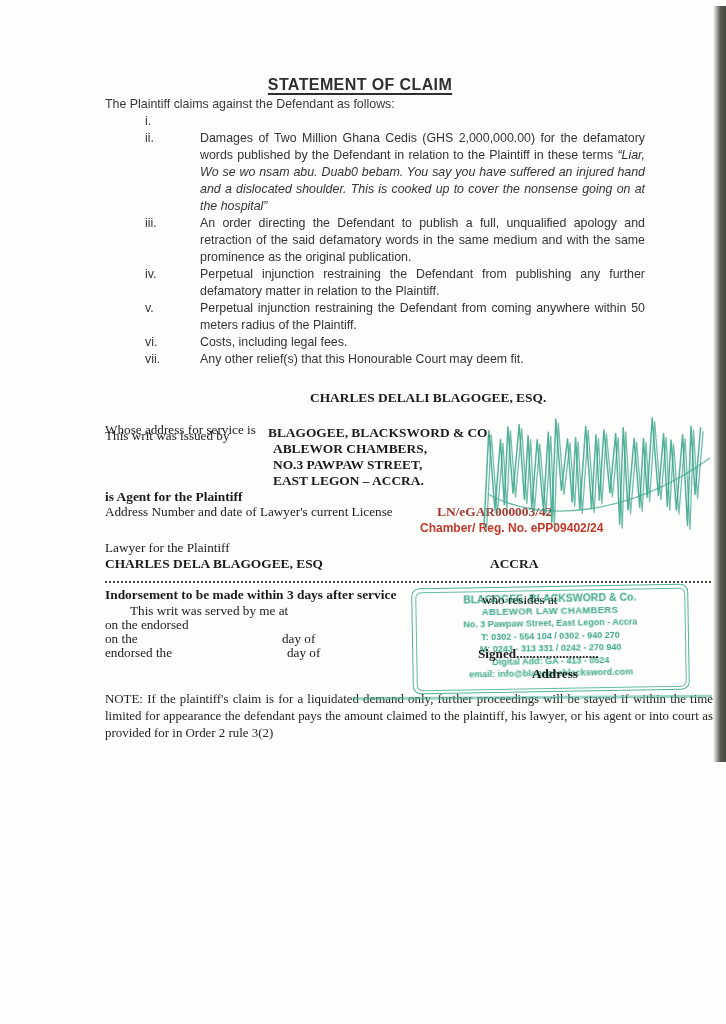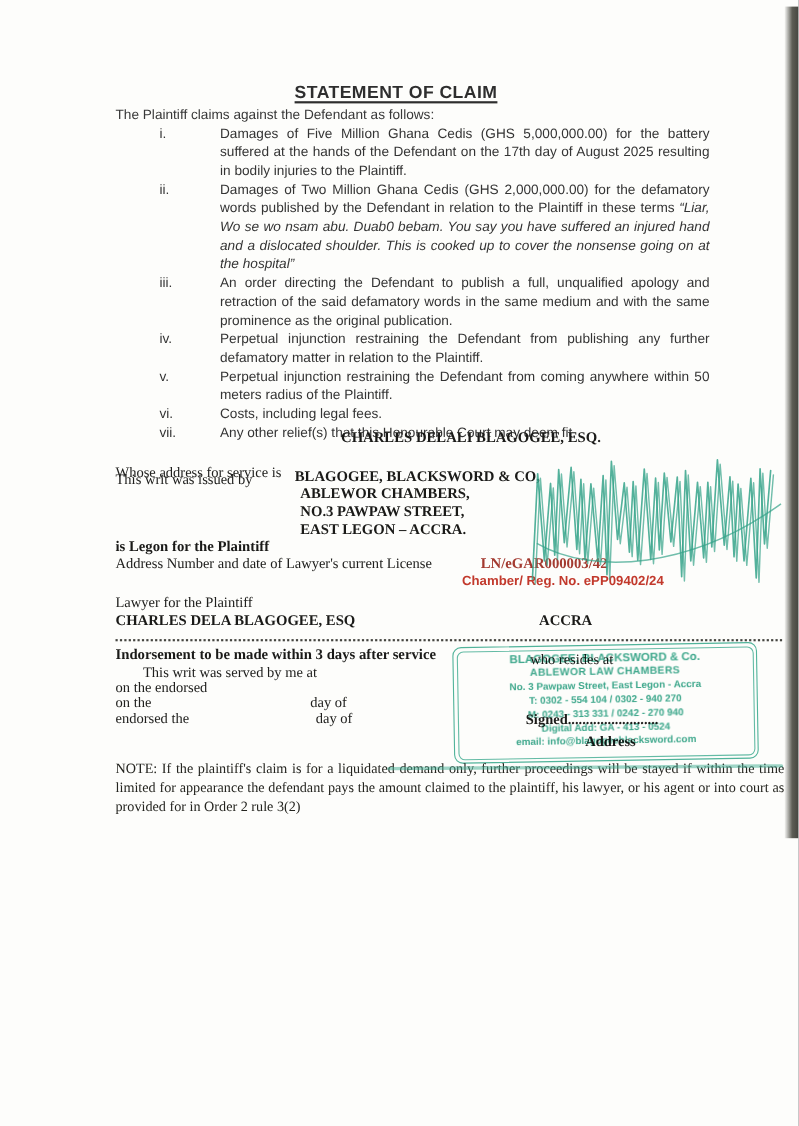--- a/index.html
+++ b/index.html
@@ -74,21 +74,20 @@
 <body>
 
 <div class="page">
 
   <div class="abs title">STATEMENT OF CLAIM</div>
   <div class="abs intro">The Plaintiff claims against the Defendant as follows:</div>
 
   <div class="claims">
       <div class="claim-row">
         <span class="claim-num">i.</span>
-        <span class="claim-text">Damages of Five Million Ghana Cedis (GHS 5,000,000.00) for the battery suffered at the hands of the Defendant on the 17th day of August 2025 resulting in bodily injuries to the Plaintiff.</span>
       </div>
       <div class="claim-row">
         <span class="claim-num">ii.</span>
         <span class="claim-text">Damages of Two Million Ghana Cedis (GHS 2,000,000.00) for the defamatory words published by the Defendant in relation to the Plaintiff in these terms <i>“Liar, Wo se wo nsam abu. Duab0 bebam. You say you have suffered an injured hand and a dislocated shoulder. This is cooked up to cover the nonsense going on at the hospital”</i></span>
       </div>
       <div class="claim-row">
         <span class="claim-num">iii.</span>
         <span class="claim-text">An order directing the Defendant to publish a full, unqualified apology and retraction of the said defamatory words in the same medium and with the same prominence as the original publication.</span>
       </div>
       <div class="claim-row">
@@ -111,21 +110,21 @@
 
   <div class="abs w" style="left:105px;top:404px;margin-top:24px;">This writ was issued by</div>
   <div class="abs wb" style="left:310px;top:390px;">CHARLES DELALI BLAGOGEE, ESQ.</div>
 
   <div class="abs w" style="left:105px;top:422px;text-align:center;">Whose address for service is</div>
   <div class="abs wb" style="left:268px;top:425px;">BLAGOGEE, BLACKSWORD &amp; CO,</div>
   <div class="abs wb" style="left:273px;top:441px;">ABLEWOR CHAMBERS,</div>
   <div class="abs wb" style="left:273px;top:457px;">NO.3 PAWPAW STREET,</div>
   <div class="abs wb" style="left:273px;top:473px;">EAST LEGON – ACCRA.</div>
 
-  <div class="abs wb" style="left:105px;top:489px;">is Legon for the Plaintiff</div>
+  <div class="abs wb" style="left:105px;top:489px;">is Agent for the Plaintiff</div>
   <div class="abs w" style="left:105px;top:504px;">Address Number and date of Lawyer's current License</div>
   <div class="abs red1" style="left:437px;top:504px;">LN/eGAR000003/42</div>
   <div class="abs red2" style="left:420px;top:521px;">Chamber/ Reg. No. ePP09402/24</div>
 
   <div class="abs w" style="left:105px;top:540px;">Lawyer for the Plaintiff</div>
   <div class="abs w" style="left:482px;top:568px;margin-top:24px;">who resides at</div>
   <div class="abs wb" style="left:105px;top:556px;">CHARLES DELA BLAGOGEE, ESQ</div>
   <div class="abs wb" style="left:490px;top:556px;">ACCRA</div>
 
   <div class="dotline"></div>

